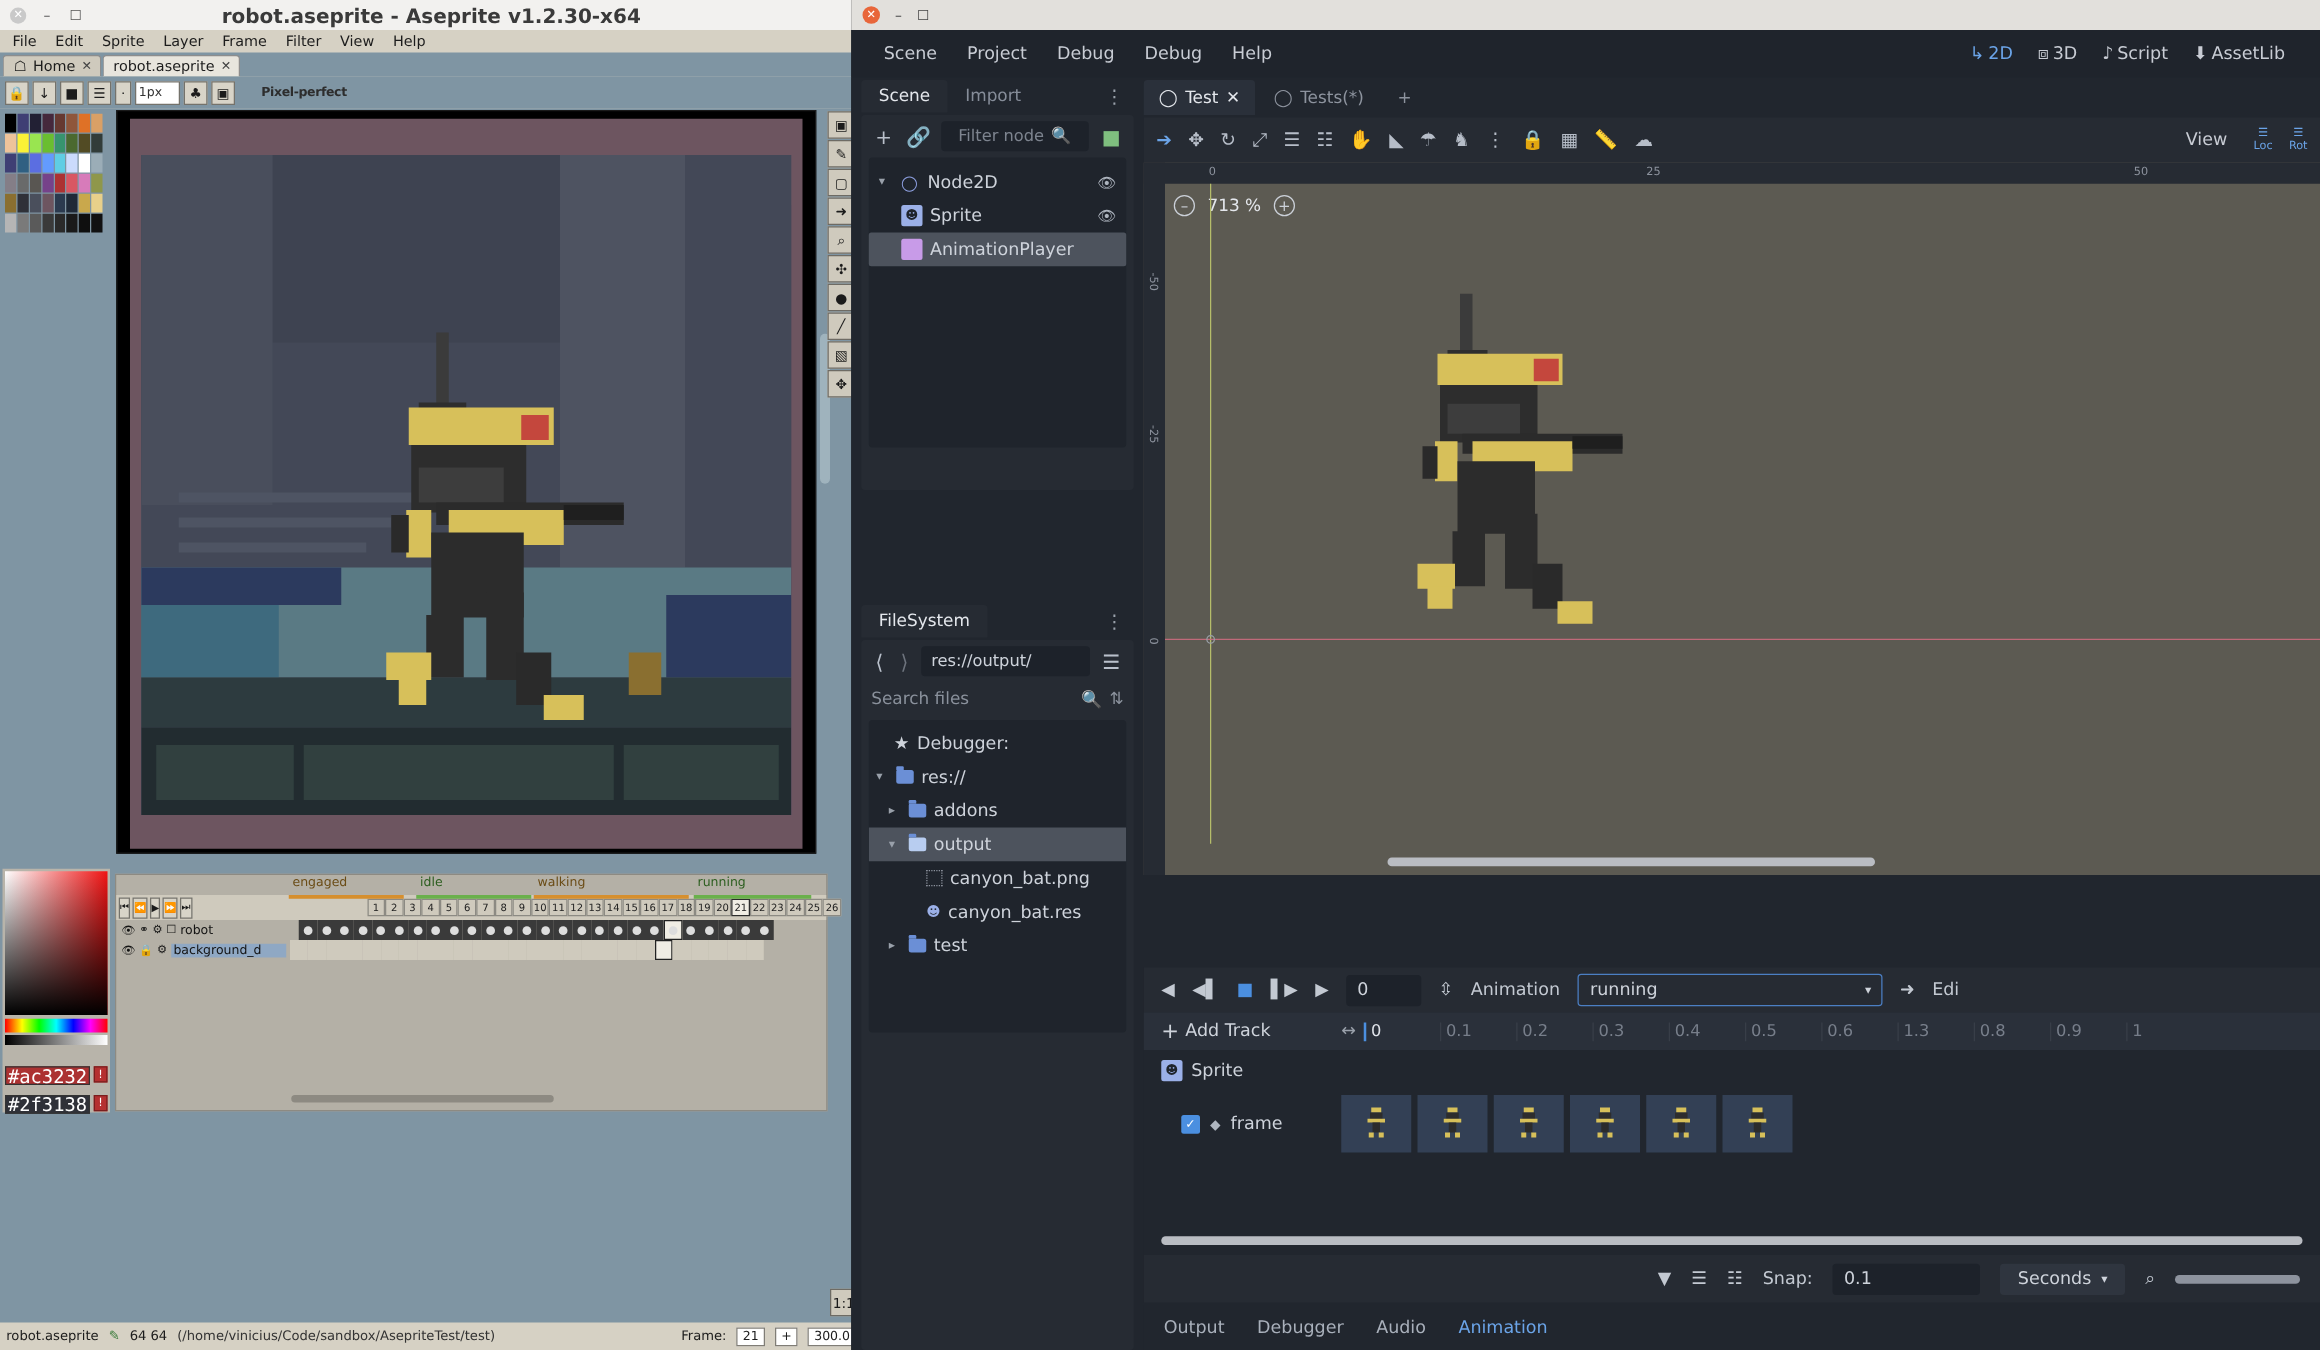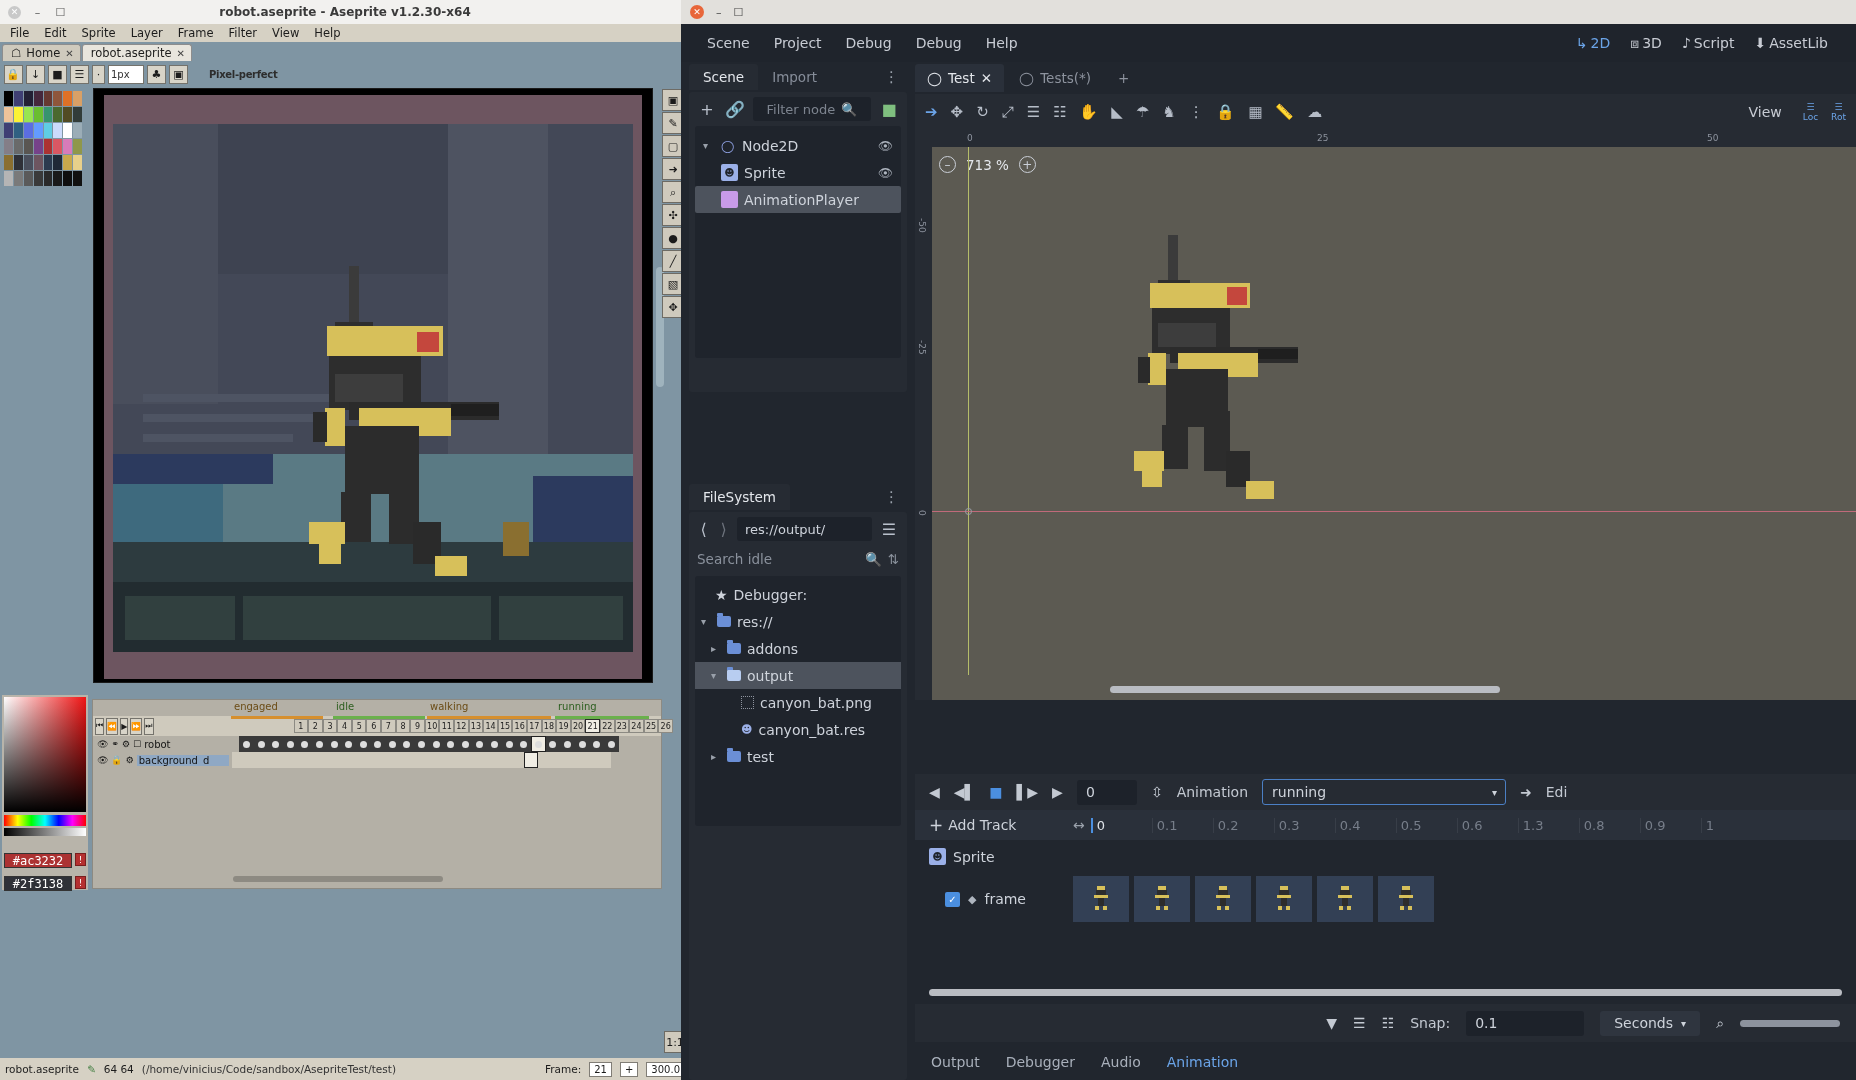--- a/index.html
+++ b/index.html
@@ -9,21 +9,21 @@
   
   #aseprite { position:absolute; left:0; top:0; width:690px; height:1080px;
               background:#d6d1c4; }
   .ase-titlebar { height:24px; background:#f2f1ef; display:flex; align-items:center;
                   position:relative; }
   .ase-wbtns { display:flex; gap:10px; padding-left:8px; align-items:center; }
   .wb { width:13px; height:13px; font-size:11px; color:#555; display:flex;
         align-items:center; justify-content:center; }
   .wb.close { border-radius:50%; background:#c9c9c9; color:#fff; font-size:9px; }
   .ase-title { position:absolute; left:0; right:0; text-align:center;
-               font-size:12px; color:#3a3a3a; font-weight:bold; }
+               font-size:16px; color:#3a3a3a; font-weight:bold; }
   .ase-menubar { height:18px; background:#d6d1c4; display:flex; align-items:center;
                  padding-left:4px; gap:3px; }
   .ase-menubar span { font-size:11.5px; color:#1c1c1c; padding:1px 6px; }
   .ase-tabs { height:19px; background:#7f95a3; display:flex; align-items:flex-end;
               padding-left:2px; }
   .ase-tab { height:17px; display:flex; align-items:center; gap:5px;
              padding:0 6px 0 8px; font-size:11.5px; color:#1c1c1c;
              background:#cfcabd; border:1px solid #8d8d8d; border-bottom:none;
              border-radius:3px 3px 0 0; margin-right:1px; }
   .ase-tab.active { background:#e8e5dd; }
@@ -58,21 +58,21 @@
                   background:#b8b4aa; }
   .ase-sqgrad { position:absolute; left:2px; top:2px; width:82px; height:115px;
                 background:linear-gradient(to right,#ffffff,#f01414); }
   .ase-sqgrad:after{ content:''; position:absolute; inset:0;
                 background:linear-gradient(to bottom,rgba(0,0,0,0),#000); }
   .ase-huebar { position:absolute; left:2px; top:120px; width:82px; height:11px;
      background:linear-gradient(to right,#f00,#ff0,#0f0,#0ff,#00f,#f0f,#f00); }
   .ase-alphabar{ position:absolute; left:2px; top:133px; width:82px; height:8px;
      background:linear-gradient(to right,#000,#fff); }
   .ase-swatch { position:absolute; height:15px; width:68px; display:flex;
-     align-items:center; justify-content:center; font-size:12px; color:#fff;
+     align-items:center; justify-content:center; font-size:15px; color:#fff;
      font-family:"DejaVu Sans Mono","Liberation Mono",monospace; border:1px solid #333; }
   .ase-warn { position:absolute; width:11px; height:13px; background:#b53030;
      color:#fff; font-size:9px; display:flex; align-items:center;
      justify-content:center; border:1px solid #7a1e1e; }
   .ase-timeline { position:absolute; left:92px; top:612px; right:28px; height:190px;
                   background:#b4b0a6; border:1px solid #8d8a82; }
   .tl-tags { position:relative; height:16px; }
   .tl-tag { position:absolute; top:1px; height:14px; font-size:10px;
             padding-left:3px; color:#1c1c1c; }
   .tl-tagbar { position:absolute; left:0; right:0; bottom:-4px; height:3px; }
@@ -671,21 +671,21 @@
         <div class="gd-dots">⋮</div>
       </div>
       <div class="gd-panel" style="height:100%">
         <div class="gd-path">
           <span class="gd-iconbtn" style="width:13px">⟨</span>
           <span class="gd-iconbtn" style="width:13px;color:#6d737d">⟩</span>
           <div class="gd-pathbox">res://output/</div>
           <span class="gd-iconbtn">☰</span>
         </div>
         <div class="gd-searchfiles">
-          <span style="flex:1">Search idle</span>
+          <span style="flex:1">Search files</span>
           <span>🔍</span>
           <span>⇅</span>
         </div>
         <div class="gd-ftree" style="height:250px">
           <div class="gd-fitem" style="padding-left:20px">
             <span>★</span>
             <span>Debugger:</span>
           </div>
           <div class="gd-fitem">
             <span class="gd-chev">▾</span>

